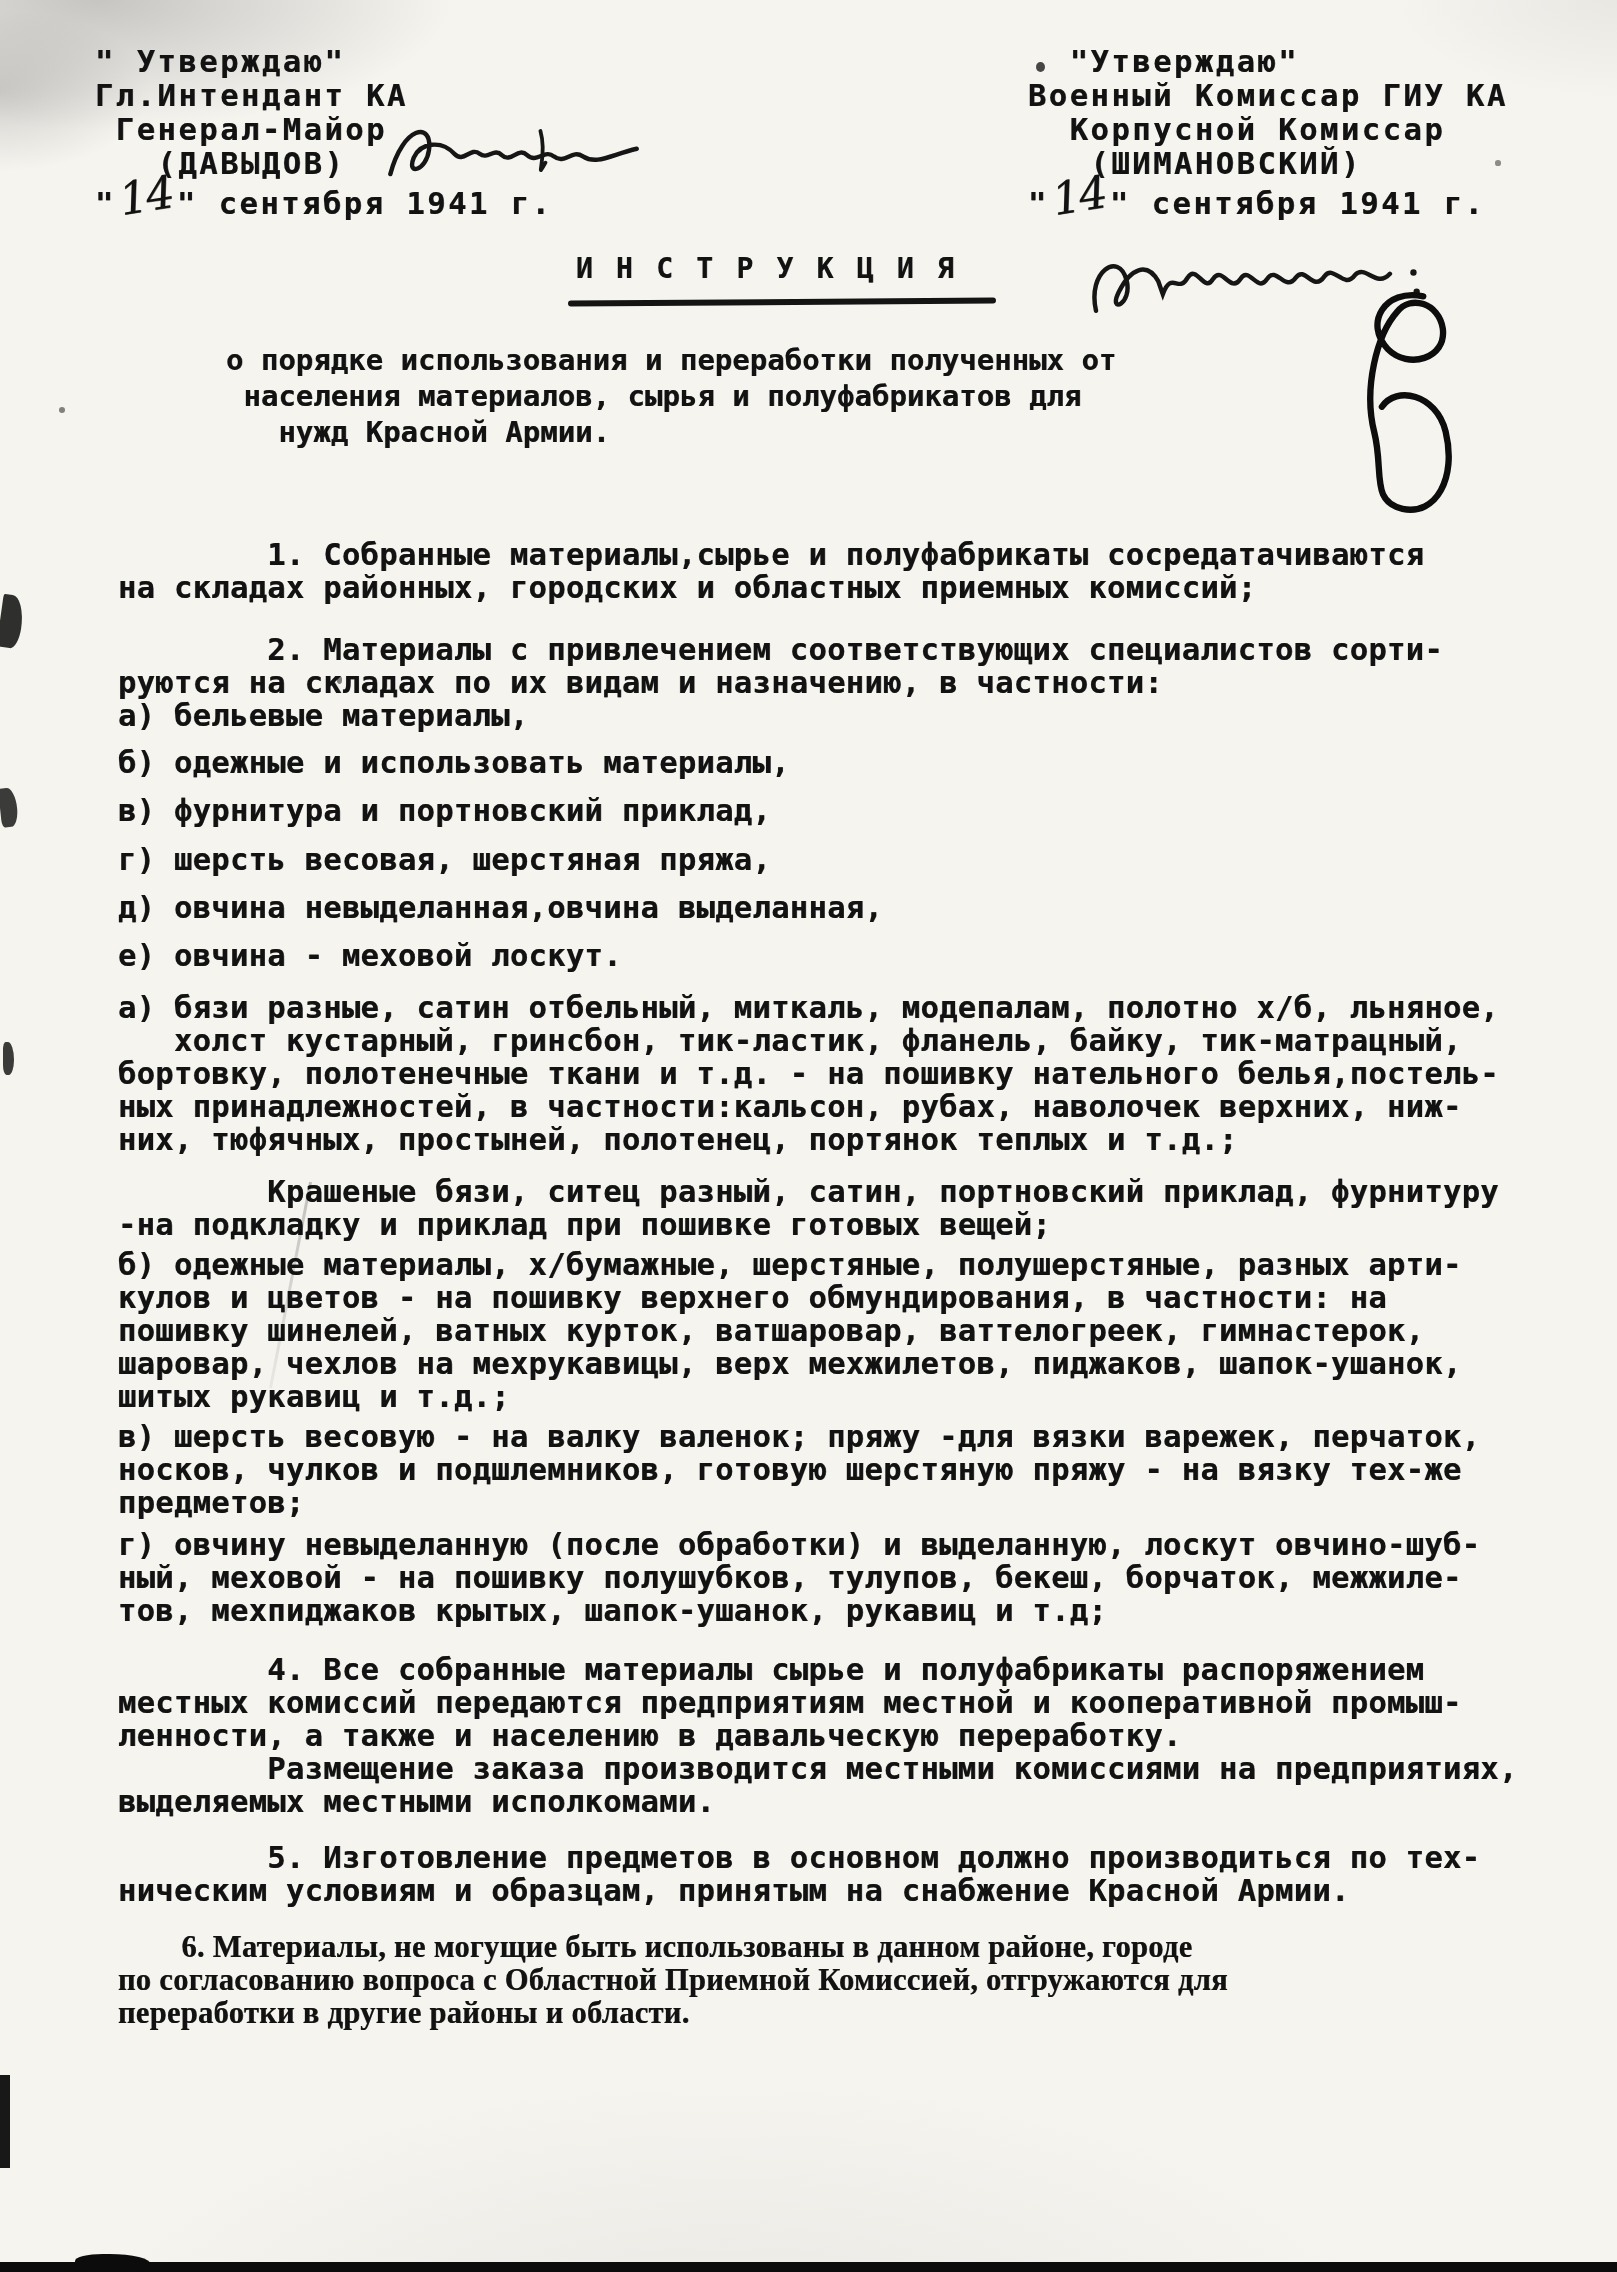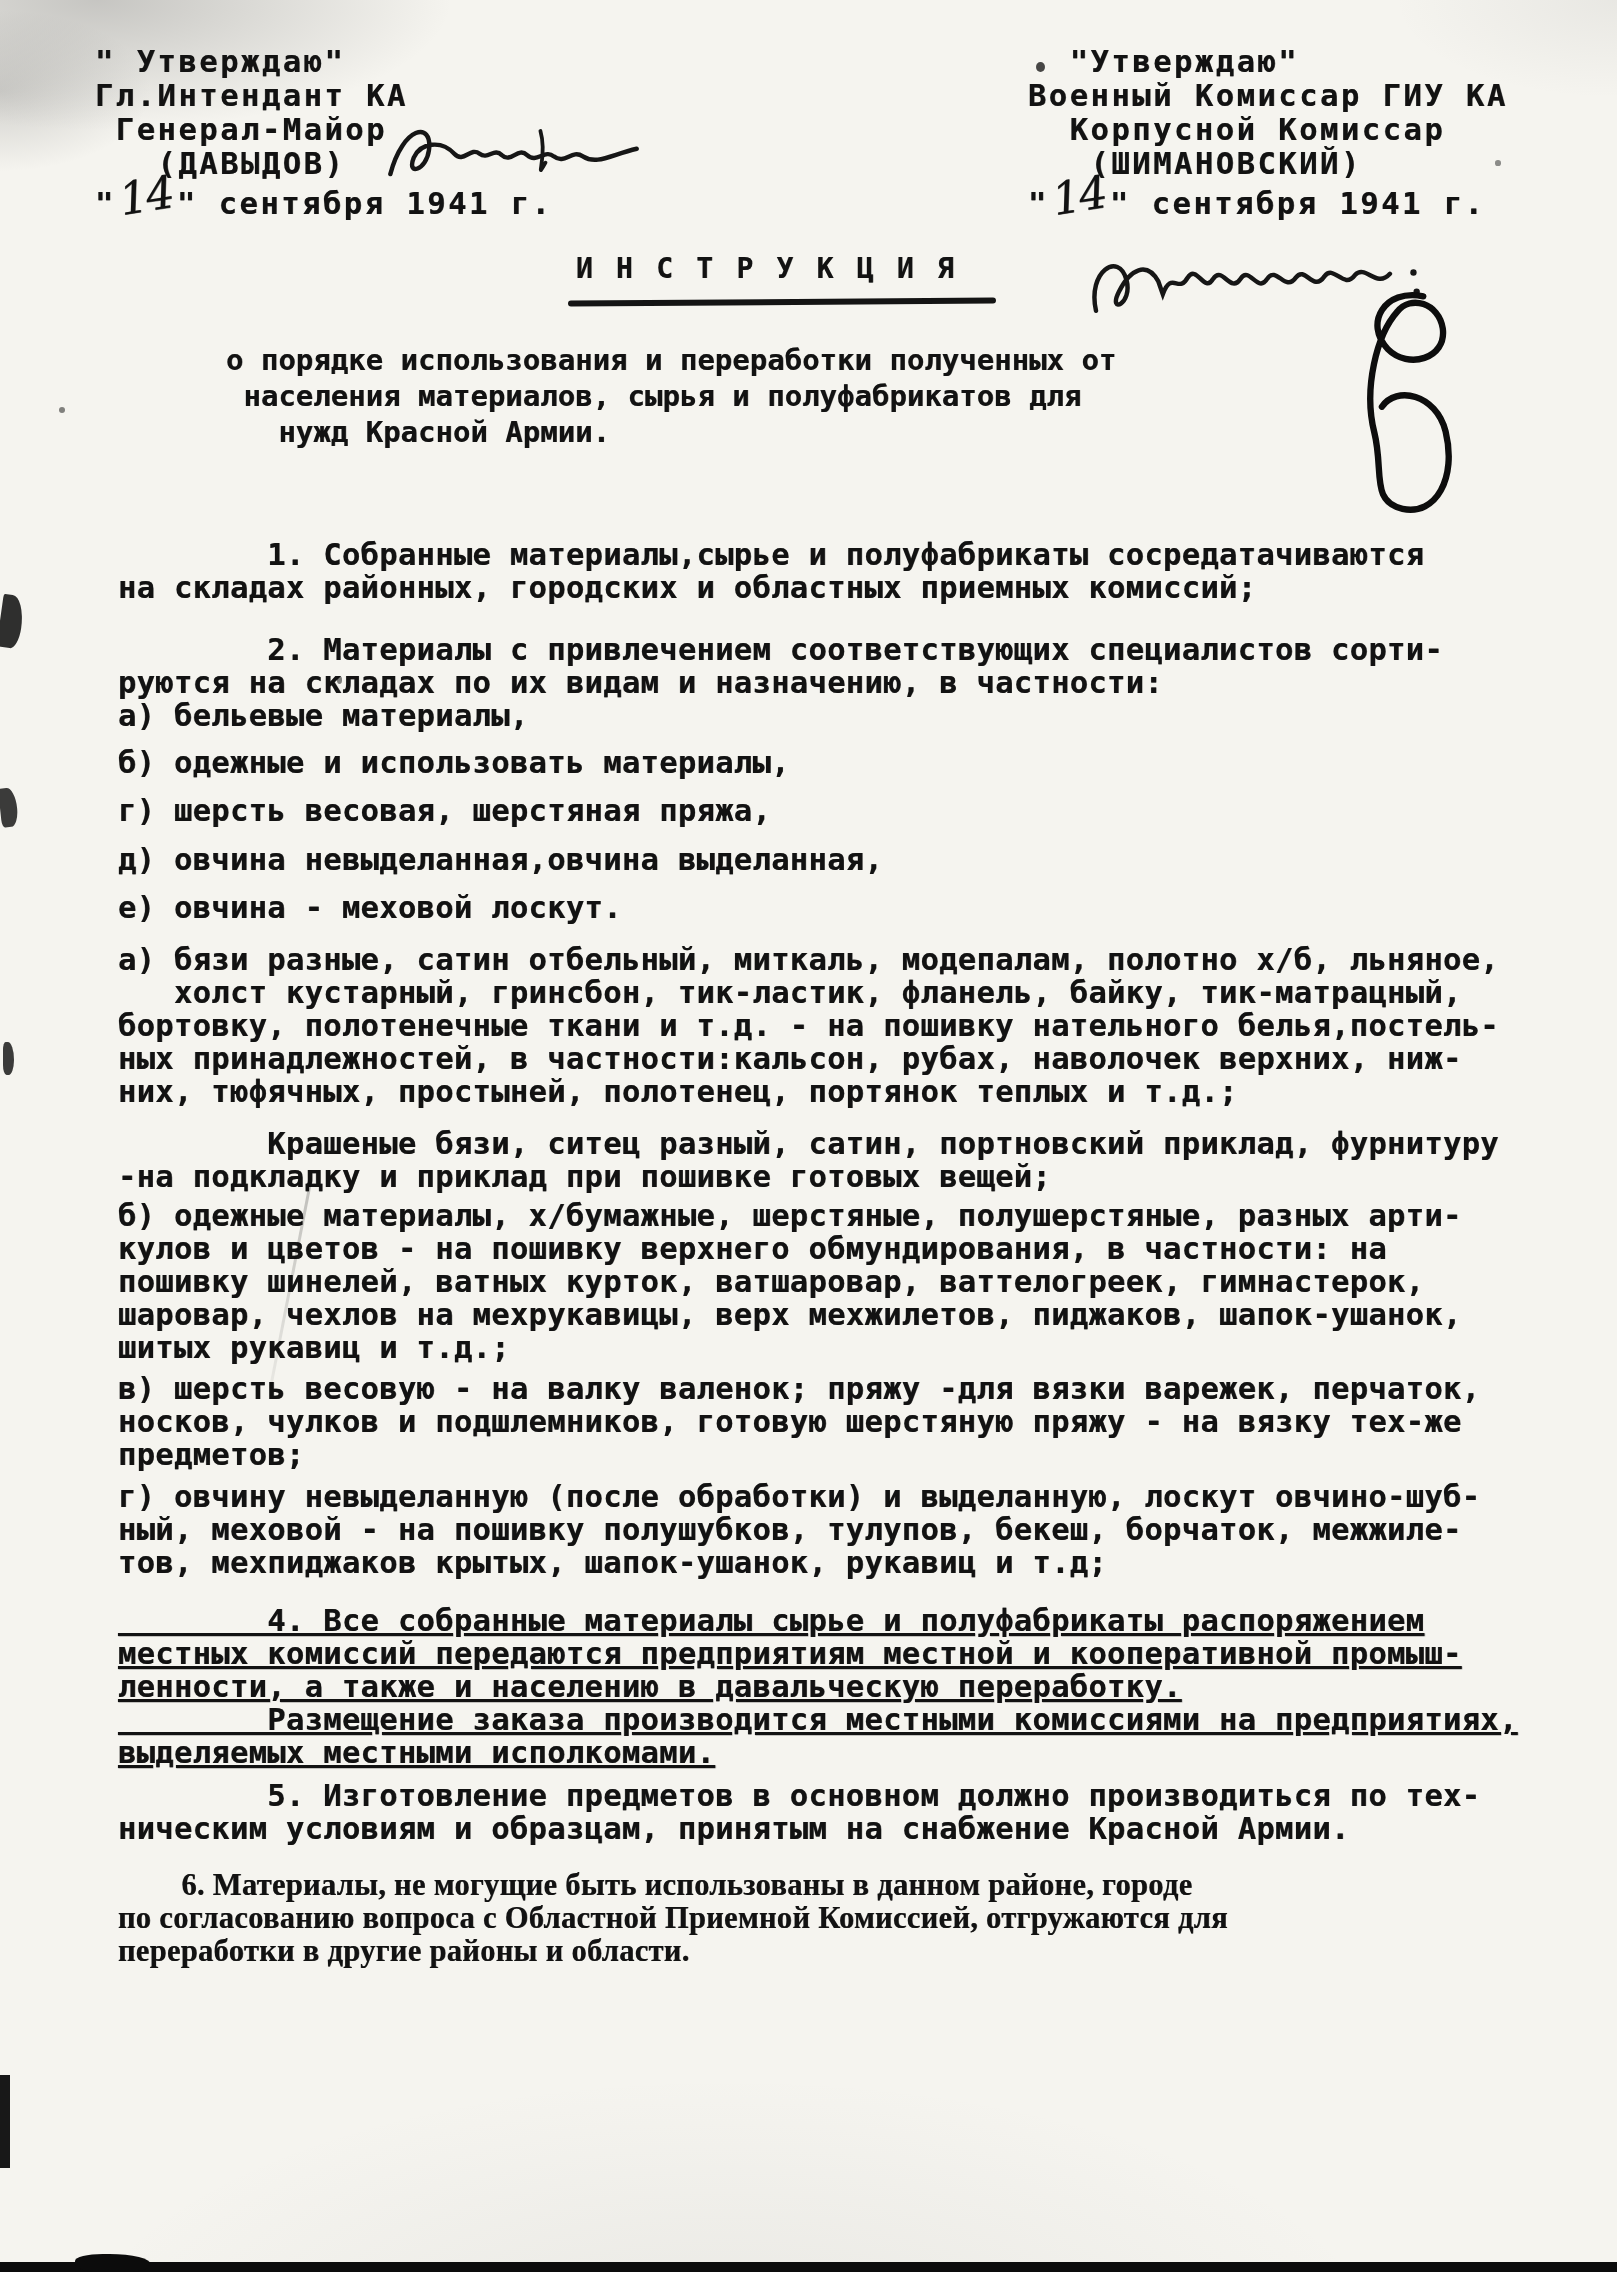--- a/index.html
+++ b/index.html
@@ -37,21 +37,21 @@
 
   .body-text{ position:absolute; left:118px; top:538px; width:1463px;
               font-size:30.5px; line-height:33px; letter-spacing:0.3px; }
   .para{ margin:0 0 29px 0; }
   .para.m22{ margin-bottom:14px; }
   .para.m30{ margin-bottom:19px; }
   .para.m12{ margin-bottom:7.6px; }
   .para.m14{ margin-bottom:9px; }
   .para.m10{ margin-bottom:6.4px; }
   .para.m40{ margin-bottom:25.4px; }
-  .para.m36{ margin-bottom:10px;text-decoration:underline; }
+  .para.m36{ margin-bottom:23px; }
   .para.m38{ margin-bottom:24px; }
   .para.m0{ margin-bottom:12px;font-family:Liberation Serif, serif; }
   .spaced-lines .line{ margin-bottom:15.3px; }
   .spaced-lines{ margin-bottom:19px; }
 
   .sig{ position:absolute; }
   .sig svg{ display:block; }
   .sig-davydov{ left:380px; top:112px; }
   .sig-shimanovsky{ left:1082px; top:233px; }
   .margin-eight{ position:absolute; left:1327px; top:277px; transform:rotate(-3deg); }
@@ -145,20 +145,21 @@
         <div class="line">        1. Собранные материалы,сырье и полуфабрикаты сосредатачиваются</div>
         <div class="line">на складах районных, городских и областных приемных комиссий;</div>
       </div>
     <div class="para m22">
         <div class="line">        2. Материалы с привлечением соответствующих специалистов сорти-</div>
         <div class="line">руются на складах по их видам и назначению, в частности:</div>
         <div class="line">а) бельевые материалы,</div>
       </div>
     <div class="spaced-lines">
         <div class="line">б) одежные и использовать материалы,</div>
+        <div class="line">в) фурнитура и портновский приклад,</div>
         <div class="line">г) шерсть весовая, шерстяная пряжа,</div>
         <div class="line">д) овчина невыделанная,овчина выделанная,</div>
         <div class="line">е) овчина - меховой лоскут.</div>
       </div>
     <div class="para m30">
         <div class="line">а) бязи разные, сатин отбельный, миткаль, модепалам, полотно х/б, льняное,</div>
         <div class="line">   холст кустарный, гринсбон, тик-ластик, фланель, байку, тик-матрацный,</div>
         <div class="line">бортовку, полотенечные ткани и т.д. - на пошивку нательного белья,постель-</div>
         <div class="line">ных принадлежностей, в частности:кальсон, рубах, наволочек верхних, ниж-</div>
         <div class="line">них, тюфячных, простыней, полотенец, портянок теплых и т.д.;</div>

